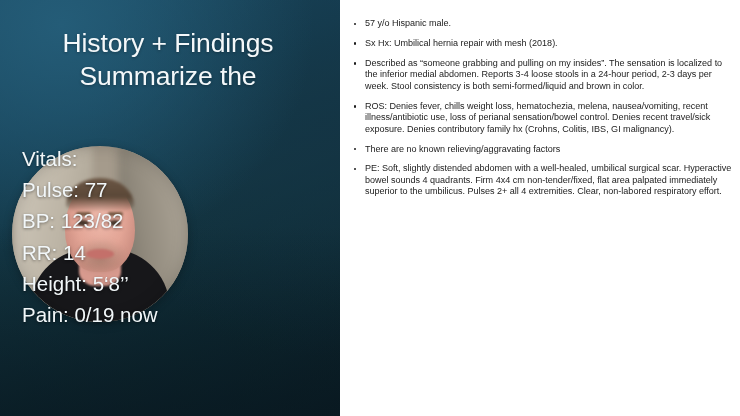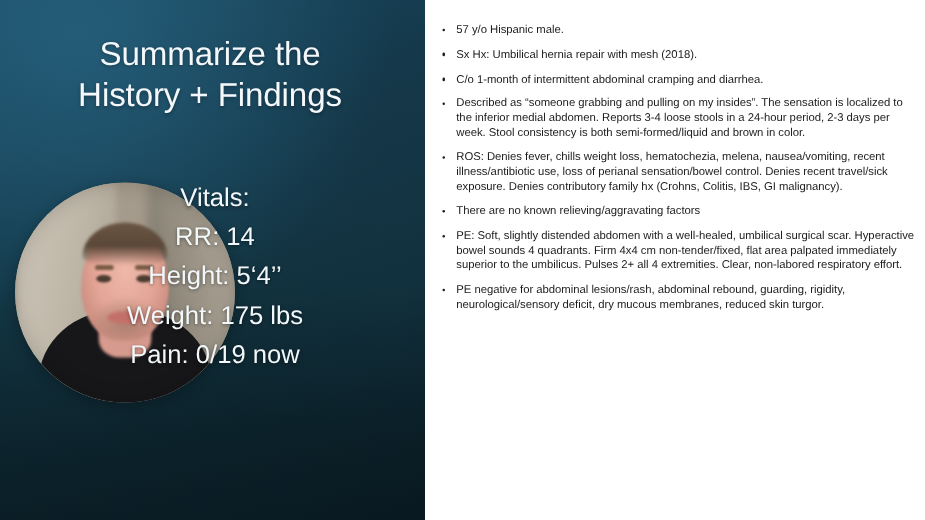--- a/index.html
+++ b/index.html
@@ -170,21 +170,21 @@
     box-shadow: inset 0 0 16px rgba(0,0,0,0.18);
     border-radius: 50%;
   }
 
   
   #vitals {
     position: absolute;
     right: 18px;
     top: 143px;
     width: 300px;
-    text-align: center;
+    text-align: left;
     z-index: 3;
   }
   .vital-line {
     display: block;
     color: #f2f7f9;
     font-size: 20.5px;
     line-height: 31.2px;
     font-weight: 400;
     white-space: nowrap;
     text-shadow: 0 1px 3px rgba(0,0,0,0.45);
@@ -224,22 +224,22 @@
   }
 </style>
 </head>
 <body>
 
 <div id="slide">
 
   <div id="left-panel">
 
     <div id="title-block">
+      <span class="title-line">History + Findings</span>
       <span class="title-line">Summarize the</span>
-      <span class="title-line">History + Findings</span>
     </div>
 
     <div id="avatar">
       <div class="av-bg"></div>
       <div class="av-wallL"></div>
       <div class="av-wallR"></div>
       <div class="av-shirt"></div>
       <div class="av-neck"></div>
       <div class="av-head"></div>
       <div class="av-hair"></div>
@@ -247,34 +247,33 @@
       <div class="av-brow l"></div>
       <div class="av-brow r"></div>
       <div class="av-eye l"></div>
       <div class="av-eye r"></div>
       <div class="av-mouth"></div>
       <div class="av-soft"></div>
     </div>
 
     <div id="vitals">
       <span class="vital-line">Vitals:</span>
+      <span class="vital-line">Pulse: 77</span>
+      <span class="vital-line">BP: 123/82</span>
       <span class="vital-line">RR: 14</span>
-      <span class="vital-line">Height: 5‘4’’</span>
-      <span class="vital-line">Weight: 175 lbs</span>
+      <span class="vital-line">Height: 5‘8’’</span>
       <span class="vital-line">Pain: 0/19 now</span>
     </div>
 
   </div>
 
   <div id="right-panel">
     <ul id="bullet-list">
       <li class="bullet">57 y/o Hispanic male.</li>
       <li class="bullet">Sx Hx: Umbilical hernia repair with mesh (2018).</li>
-      <li class="bullet">C/o 1-month of intermittent abdominal cramping and diarrhea.</li>
       <li class="bullet">Described as “someone grabbing and pulling on my insides”. The sensation is localized to the inferior medial abdomen. Reports 3-4 loose stools in a 24-hour period, 2-3 days per week. Stool consistency is both semi-formed/liquid and brown in color.</li>
       <li class="bullet">ROS: Denies fever, chills weight loss, hematochezia, melena, nausea/vomiting, recent illness/antibiotic use, loss of perianal sensation/bowel control. Denies recent travel/sick exposure. Denies contributory family hx (Crohns, Colitis, IBS, GI malignancy).</li>
       <li class="bullet">There are no known relieving/aggravating factors</li>
       <li class="bullet">PE: Soft, slightly distended abdomen with a well-healed, umbilical surgical scar. Hyperactive bowel sounds 4 quadrants. Firm 4x4 cm non-tender/fixed, flat area palpated immediately superior to the umbilicus. Pulses 2+ all 4 extremities. Clear, non-labored respiratory effort.</li>
-      <li class="bullet">PE negative for abdominal lesions/rash, abdominal rebound, guarding, rigidity, neurological/sensory deficit, dry mucous membranes, reduced skin turgor.</li>
     </ul>
   </div>
 
 </div>
 
 </body></html>

